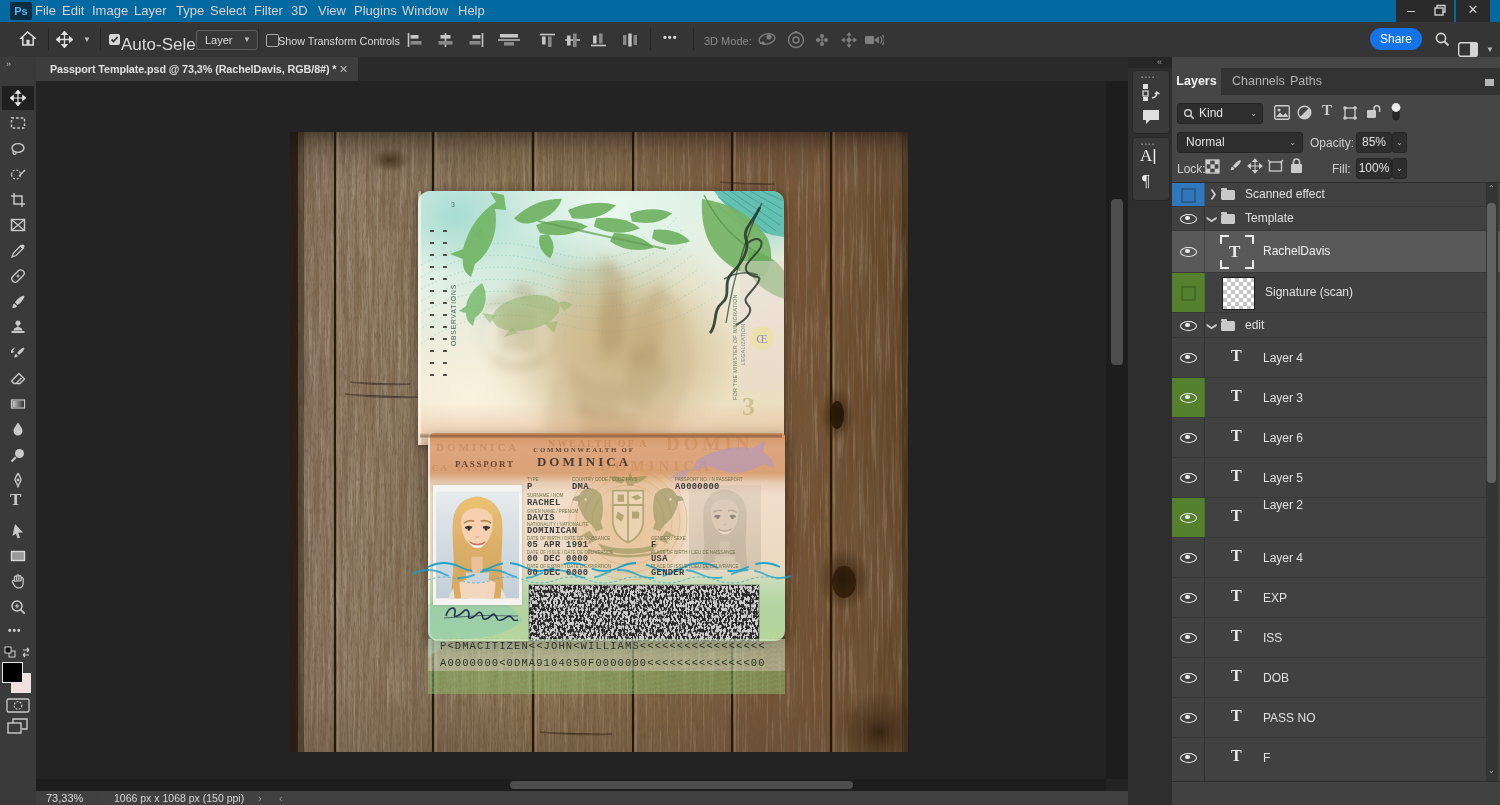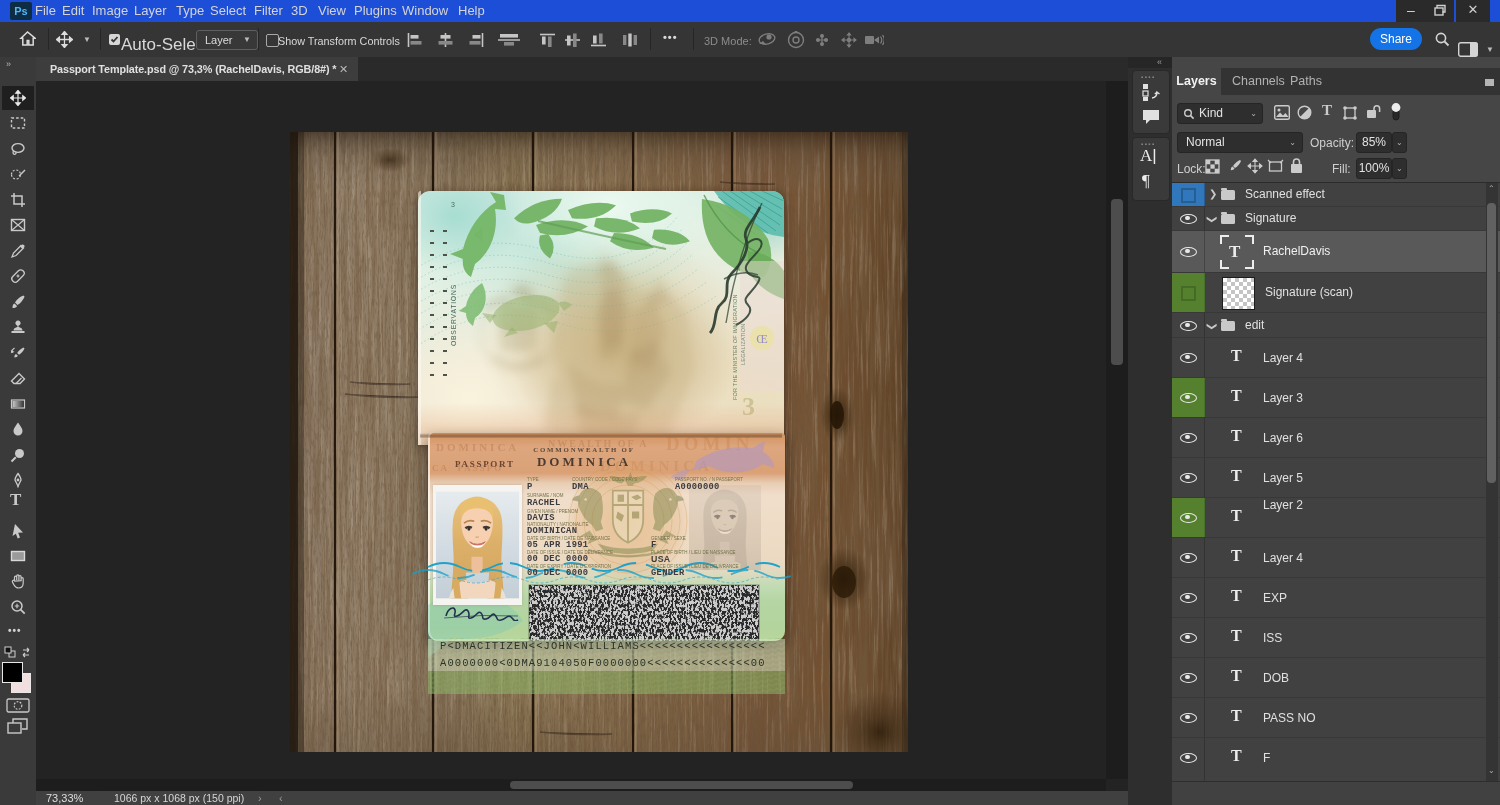--- a/index.html
+++ b/index.html
@@ -1,18 +1,18 @@
 <!DOCTYPE html>
 <html><head><meta charset="utf-8"><style>
 html,body{margin:0;padding:0}
 body{width:1500px;height:805px;overflow:hidden;position:relative;background:#232323;font-family:"Liberation Sans",sans-serif;-webkit-font-smoothing:antialiased}
 .abs{position:absolute}
 svg{display:block}
 
-#menubar{position:absolute;left:0;top:0;width:1500px;height:22px;background:#1d4ed8;color:#d4d4d4;font-size:13px}
+#menubar{position:absolute;left:0;top:0;width:1500px;height:22px;background:#0369a1;color:#d4d4d4;font-size:13px}
 #menubar .mi{position:absolute;top:3px}
 #pslogo{position:absolute;left:10px;top:2px;width:22px;height:18px;background:#0d2d44;border-radius:2px;color:#53b6f5;font-size:11px;font-weight:bold;text-align:center;line-height:18px}
 .winbtn{position:absolute;top:0;width:30px;height:22px;color:#cfcfcf;text-align:center;line-height:20px;font-size:13px;background:#2a2a2a}
 
 #optbar{position:absolute;left:0;top:22px;width:1500px;height:35px;background:#353535;border-bottom:1px solid #232323;color:#d8d8d8;font-size:11px}
 .sep{position:absolute;top:6px;width:1px;height:22px;background:#262626}
 .cb{position:absolute;width:11px;height:11px;top:12px;border-radius:2px}
 .ddbox{position:absolute;border:1px solid #5f5f5f;border-radius:3px;background:#383838;color:#dcdcdc}
 .opticon{position:absolute;top:10px}
 
@@ -620,21 +620,21 @@
           <span style="left:223px;top:131px;position:absolute;font-size:6.2px;color:#72734a;letter-spacing:0px;white-space:nowrap;transform:scale(.72);transform-origin:0 0">PLACE OF ISSUE / LIEU DE DELIVRANCE</span>
           <span style="left:99px;top:49px;position:absolute;font-family:'Liberation Mono',monospace;font-weight:bold;font-size:8.8px;color:#3c3c40;white-space:nowrap;letter-spacing:0.3px">P</span>
           <span style="left:144px;top:49px;position:absolute;font-family:'Liberation Mono',monospace;font-weight:bold;font-size:8.8px;color:#3c3c40;white-space:nowrap;letter-spacing:0.3px">DMA</span>
           <span style="left:247px;top:49px;position:absolute;font-family:'Liberation Mono',monospace;font-weight:bold;font-size:8.8px;color:#3c3c40;white-space:nowrap;letter-spacing:0.3px">A0000000</span>
           <span style="left:99px;top:65px;position:absolute;font-family:'Liberation Mono',monospace;font-weight:bold;font-size:8.8px;color:#3c3c40;white-space:nowrap;letter-spacing:0.3px">RACHEL</span>
           <span style="left:99px;top:80px;position:absolute;font-family:'Liberation Mono',monospace;font-weight:bold;font-size:8.8px;color:#3c3c40;white-space:nowrap;letter-spacing:0.3px">DAVIS</span>
           <span style="left:99px;top:93px;position:absolute;font-family:'Liberation Mono',monospace;font-weight:bold;font-size:8.8px;color:#3c3c40;white-space:nowrap;letter-spacing:0.3px">DOMINICAN</span>
           <span style="left:99px;top:107px;position:absolute;font-family:'Liberation Mono',monospace;font-weight:bold;font-size:8.8px;color:#3c3c40;white-space:nowrap;letter-spacing:0.3px">05 APR 1991</span>
           <span style="left:223px;top:107px;position:absolute;font-family:'Liberation Mono',monospace;font-weight:bold;font-size:8.8px;color:#3c3c40;white-space:nowrap;letter-spacing:0.3px">F</span>
           <span style="left:99px;top:121px;position:absolute;font-family:'Liberation Mono',monospace;font-weight:bold;font-size:8.8px;color:#3c3c40;white-space:nowrap;letter-spacing:0.3px">00 DEC 0000</span>
-          <span style="left:223px;top:121px;position:absolute;font-family:Liberation Sans, sans-serif;font-weight:bold;font-size:8.8px;color:#3c3c40;white-space:nowrap;letter-spacing:0.3px">USA</span>
+          <span style="left:223px;top:121px;position:absolute;font-family:Liberation Mono, monospace;font-weight:bold;font-size:8.8px;color:#3c3c40;white-space:nowrap;letter-spacing:0.3px">USA</span>
           <span style="left:99px;top:135px;position:absolute;font-family:'Liberation Mono',monospace;font-weight:bold;font-size:8.8px;color:#3c3c40;white-space:nowrap;letter-spacing:0.3px">00 DEC 0000</span>
           <span style="left:223px;top:135px;position:absolute;font-family:'Liberation Mono',monospace;font-weight:bold;font-size:8.8px;color:#3c3c40;white-space:nowrap;letter-spacing:0.3px">GENDER</span>
         </div>
 </div>
 
 <div style="position:absolute;left:130px;top:301px;width:362px;height:5px;background:linear-gradient(180deg,rgba(90,55,35,.0),rgba(70,40,25,.45) 60%,rgba(70,40,25,.15));"></div>
 </div>
 </div>
 <div id="vscroll">
     <div class="thumb" style="left:5px;top:118px;width:12px;height:166px"></div>
@@ -760,21 +760,21 @@
     <span class="caret" style="left:37px;top:5px">❯</span>
     <div class="folder" style="left:49px;top:7px"></div>
     <span class="lname" style="left:73px;top:4px">Scanned effect</span>
   </div>
 <div class="lrow" style="top:207px;height:23px">
     <div class="eyecell">
       <div class="eye" style="top:7px"></div>
     </div>
     <span class="caret" style="left:36px;top:7px;transform:rotate(90deg)">❯</span>
     <div class="folder" style="left:49px;top:7px"></div>
-    <span class="lname" style="left:73px;top:4px">Signature</span>
+    <span class="lname" style="left:73px;top:4px">Template</span>
   </div>
 <div class="lrow" style="top:231px;height:41px;background:#595959">
     <div class="eyecell" style="border-right-color:#444">
       <div class="eye" style="top:16px"></div>
     </div>
   <div class="abs" style="left:48px;top:4px;width:34px;height:34px">
     <svg width="34" height="34" viewBox="0 0 34 34">
         <path d="M1 9V1h8M25 1h8v8M33 25v8h-8M9 33H1v-8" fill="none" stroke="#ededed" stroke-width="2"></path>
       </svg>
     <span class="tglyph" style="left:9px;top:7px;font-size:17px;position:absolute">T</span>

